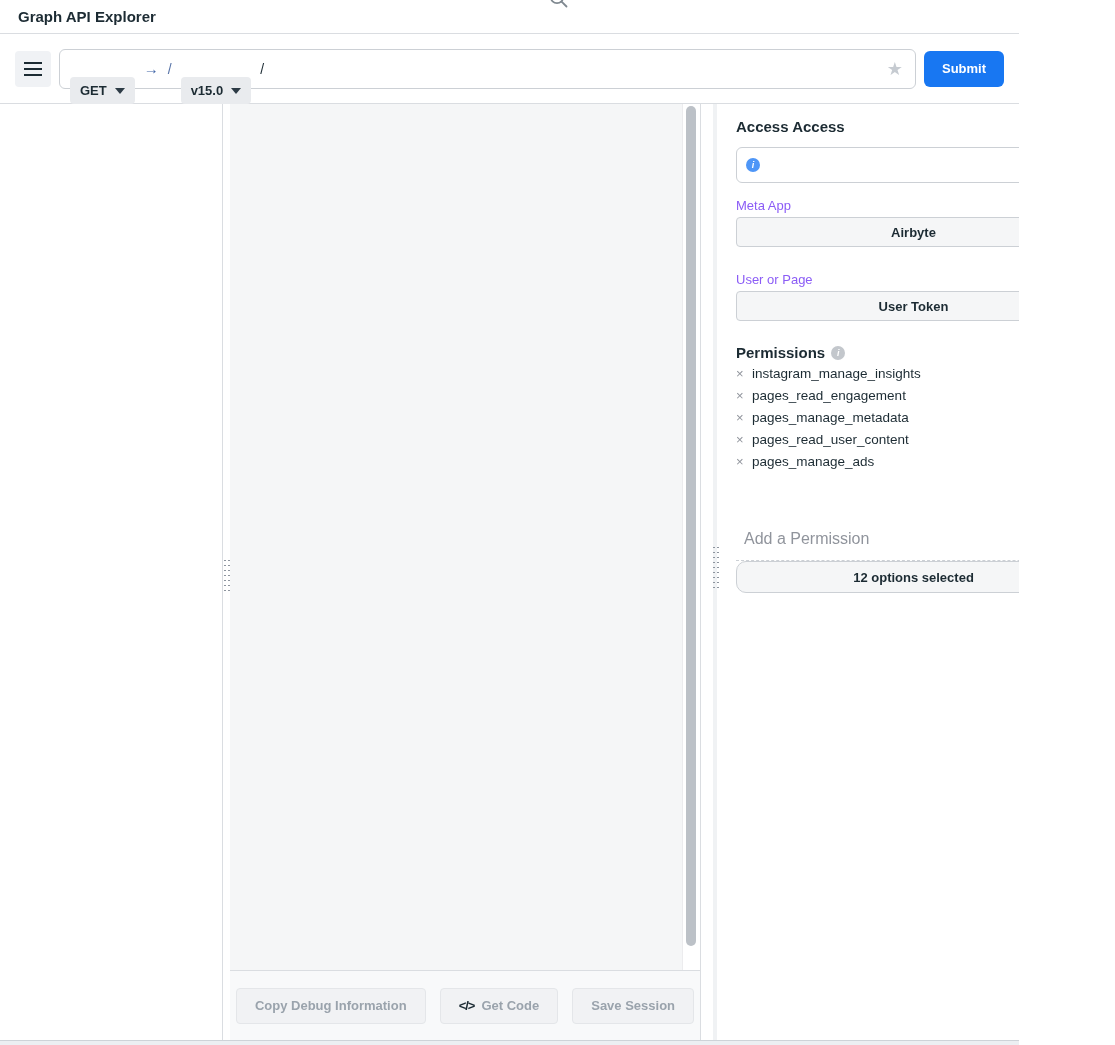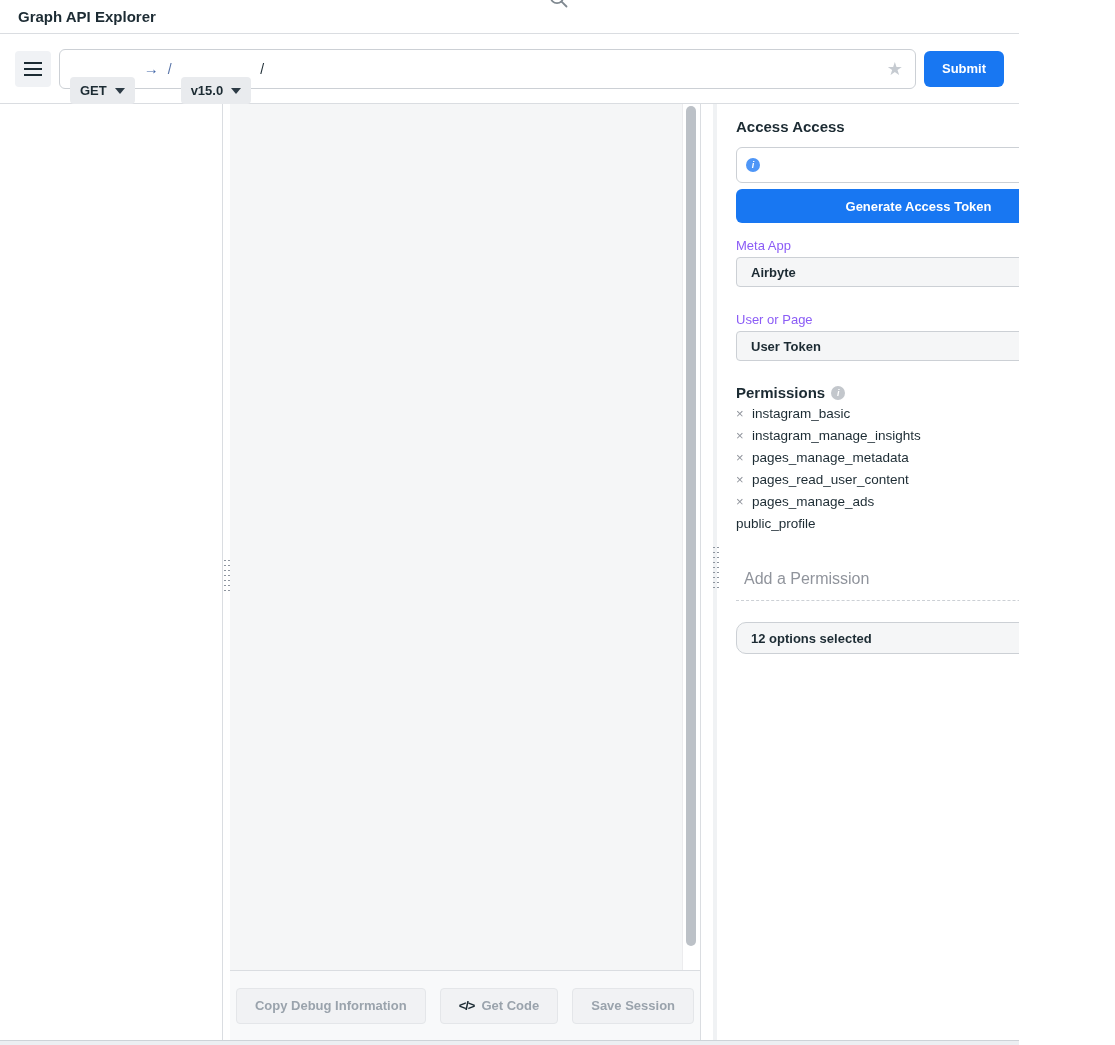--- a/index.html
+++ b/index.html
@@ -184,20 +184,21 @@
   .field-label { font-size: 13px; color: #8b5cf6; }
   .lbl-meta { margin-top: 15px; }
   .lbl-user { margin-top: 25px; }
   .select-box {
     margin-top: 4px; width: 100%; height: 30px;
     background: #f5f6f7; border: 1px solid #ccd0d5; border-radius: 4px;
     display: flex; align-items: center;
     padding: 0 12px 0 14px;
     font-size: 13px; font-weight: 700; color: #1c2b33;
     cursor: pointer;
+    text-align: center;
   }
   .select-box .grow { flex: 1; }
   .select-caret {
     width: 0; height: 0;
     border-left: 6px solid transparent;
     border-right: 6px solid transparent;
     border-top: 7px solid #2d3b46;
   }
 
   .perm-header { margin-top: 23px; display: flex; align-items: center; }
@@ -241,21 +242,21 @@
     border-bottom: 1px dashed #ccd0d5;
     padding: 0 0 12px 8px;
   }
   .add-permission-input {
     border: none; outline: none; width: 100%;
     font-size: 16px; font-family: inherit; color: #1c2b33;
     background: transparent;
   }
   .add-permission-input::placeholder { color: #90949c; opacity: 1; }
 
-  .options-select { margin-top: 21px; height: 32px; border-radius: 10px; }
+  .options-select { margin-top: 0; height: 32px; border-radius: 10px; }
 
   .right-gutter { width: 12px; background: #fff; flex: 0 0 auto; }
   .gutter-line {
     position: absolute; left: 1102px; top: 34px; height: 1011px;
     width: 1px; background: #dadde1; pointer-events: none;
   }
 
   .bottom-strip {
     height: 5px; background: #eceff2; border-top: 1px solid #ced3d8;
   }
@@ -344,21 +345,20 @@
             <input class="token-input" type="text" value="" style="">
           </div>
           <button class="copy-btn" aria-label="copy token">
             <svg width="18" height="18" viewBox="0 0 18 18">
               <rect x="6.5" y="2.5" width="8" height="10" rx="1.5" fill="#fff" stroke="#1c2b33" stroke-width="1.4" transform="rotate(8 10.5 7.5)"></rect>
               <rect x="3.5" y="5" width="8" height="10.5" rx="1.5" fill="#f5f6f7" stroke="#1c2b33" stroke-width="1.4"></rect>
             </svg>
           </button>
         </div>
 
-        <button class="generate-btn">Generate Access Token</button>
 
         <div class="field-label lbl-meta">Meta App</div>
         <div class="select-box">
           <span class="grow">Airbyte</span>
           <span class="select-caret"></span>
         </div>
 
         <div class="field-label lbl-user">User or Page</div>
         <div class="select-box">
           <span class="grow">User Token</span>
@@ -383,37 +383,34 @@
                 <line x1="6" y1="6.5" x2="6" y2="11.5" stroke="#c5c9ce" stroke-width="1.2"></line>
                 <line x1="9" y1="6.5" x2="9" y2="11.5" stroke="#c5c9ce" stroke-width="1.2"></line>
               </svg>
             </button>
           </span>
         </div>
 
         <div class="perm-list">
           <div class="perm-list-inner">
             <div class="perm-row">
-              <span class="perm-x">×</span><span>instagram_basic</span>
+              <span class="perm-x">×</span><span>instagram_manage_insights</span>
             </div>
             <div class="perm-row">
-              <span class="perm-x">×</span><span>instagram_manage_insights</span>
+              <span class="perm-x">×</span><span>pages_read_engagement</span>
             </div>
             <div class="perm-row">
               <span class="perm-x">×</span><span>pages_manage_metadata</span>
             </div>
             <div class="perm-row">
               <span class="perm-x">×</span><span>pages_read_user_content</span>
             </div>
             <div class="perm-row">
               <span class="perm-x">×</span><span>pages_manage_ads</span>
             </div>
-            <div class="perm-row">
-              <span class="perm-x-placeholder"></span><span>public_profile</span>
-            </div>
           </div>
           <div class="perm-scroll-track">
             <div class="perm-scroll-thumb"></div>
           </div>
         </div>
 
         <div class="add-permission-wrap">
           <input class="add-permission-input" type="text" placeholder="Add a Permission" style="">
         </div>
 

